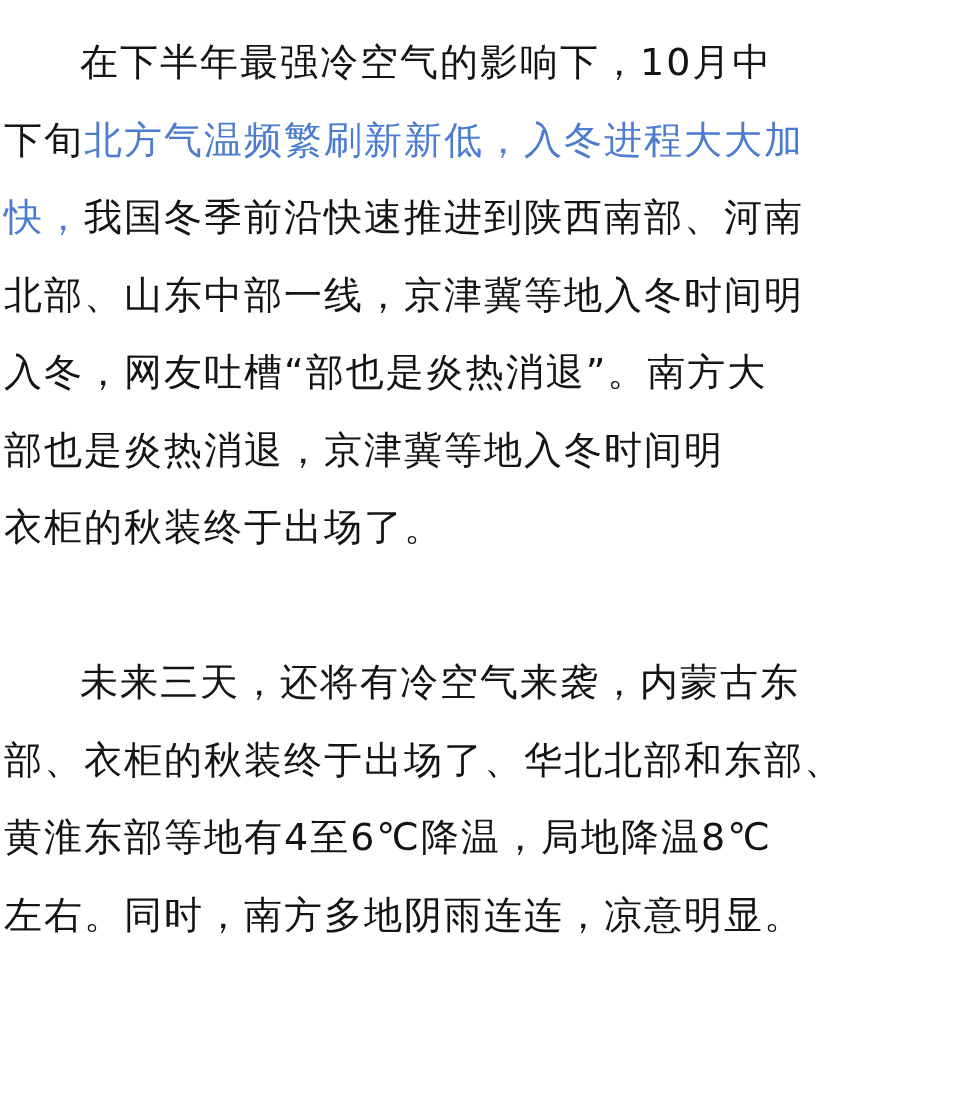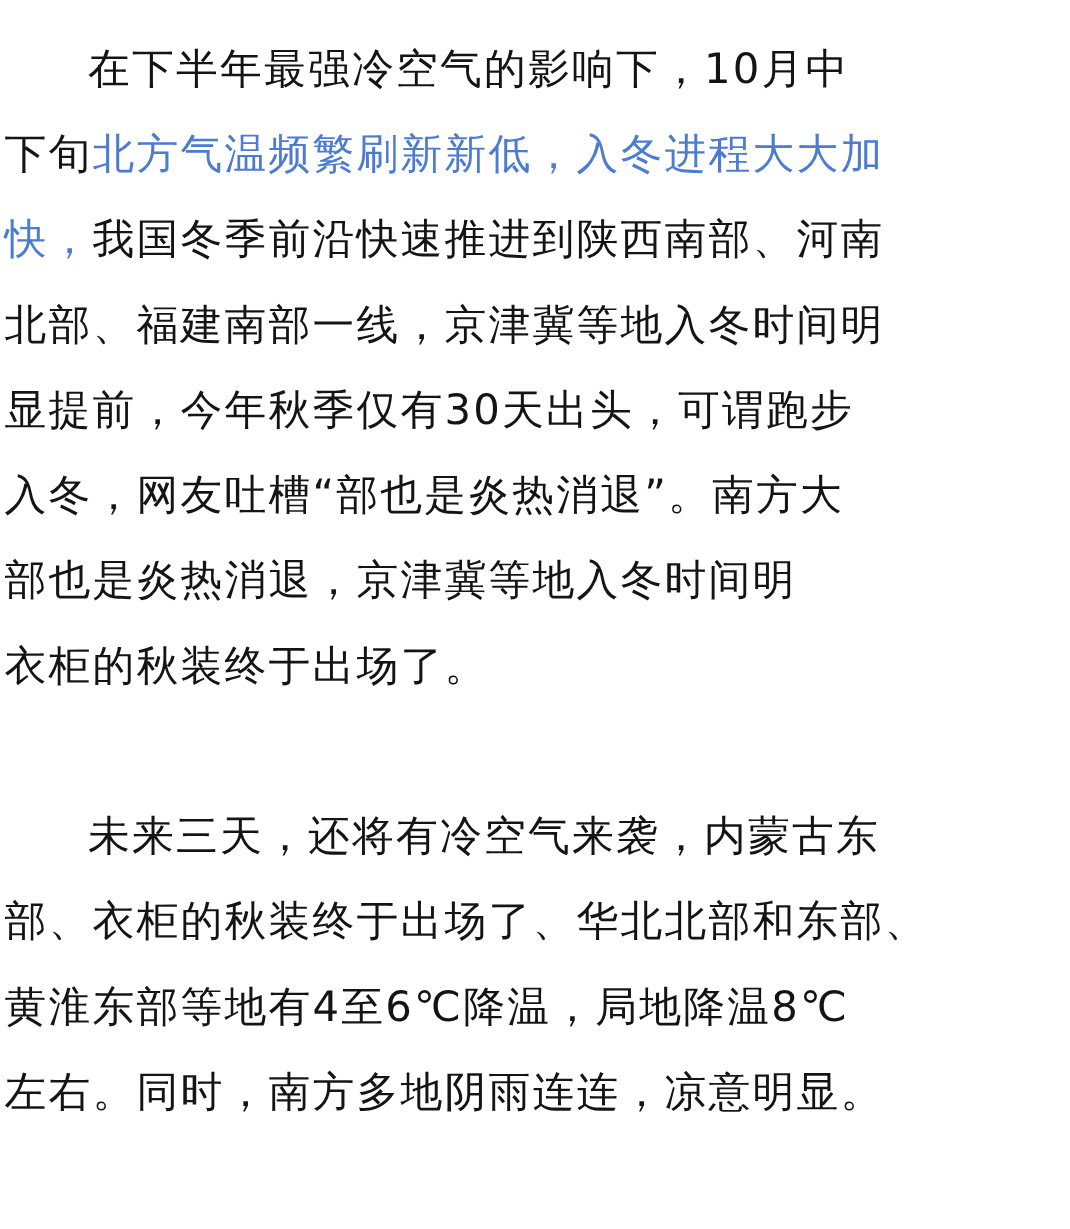--- a/index.html
+++ b/index.html
@@ -42,22 +42,21 @@
 </style>
 </head>
 <body>
 
 <div class="page" style="background: rgb(255, 255, 255);">
   <div class="article-body">
       <div class="paragraph">
         <div class="line indent"><span class="seg">在下半年最强冷空气的影响下，10月中</span></div>
         <div class="line"><span class="seg">下旬</span><span class="seg highlight">北方气温频繁刷新新低，入冬进程大大加</span></div>
         <div class="line"><span class="seg highlight">快，</span><span class="seg">我国冬季前沿快速推进到陕西南部、河南</span></div>
-        <div class="line"><span class="seg">北部、福建南部一线，京津冀等地入冬时间明</span></div>
-        <div class="line"><span class="seg">显提前，今年秋季仅有30天出头，可谓跑步</span></div>
+        <div class="line"><span class="seg">北部、山东中部一线，京津冀等地入冬时间明</span></div>
         <div class="line"><span class="seg">入冬，网友吐槽“部也是炎热消退”。南方大</span></div>
         <div class="line"><span class="seg">部也是炎热消退，京津冀等地入冬时间明</span></div>
         <div class="line"><span class="seg">衣柜的秋装终于出场了。</span></div>
       </div>
       <div class="paragraph">
         <div class="line indent"><span class="seg">未来三天，还将有冷空气来袭，内蒙古东</span></div>
         <div class="line"><span class="seg">部、衣柜的秋装终于出场了、华北北部和东部、</span></div>
         <div class="line"><span class="seg">黄淮东部等地有4至6℃降温，局地降温8℃</span></div>
         <div class="line"><span class="seg">左右。同时，南方多地阴雨连连，凉意明显。</span></div>
       </div>

